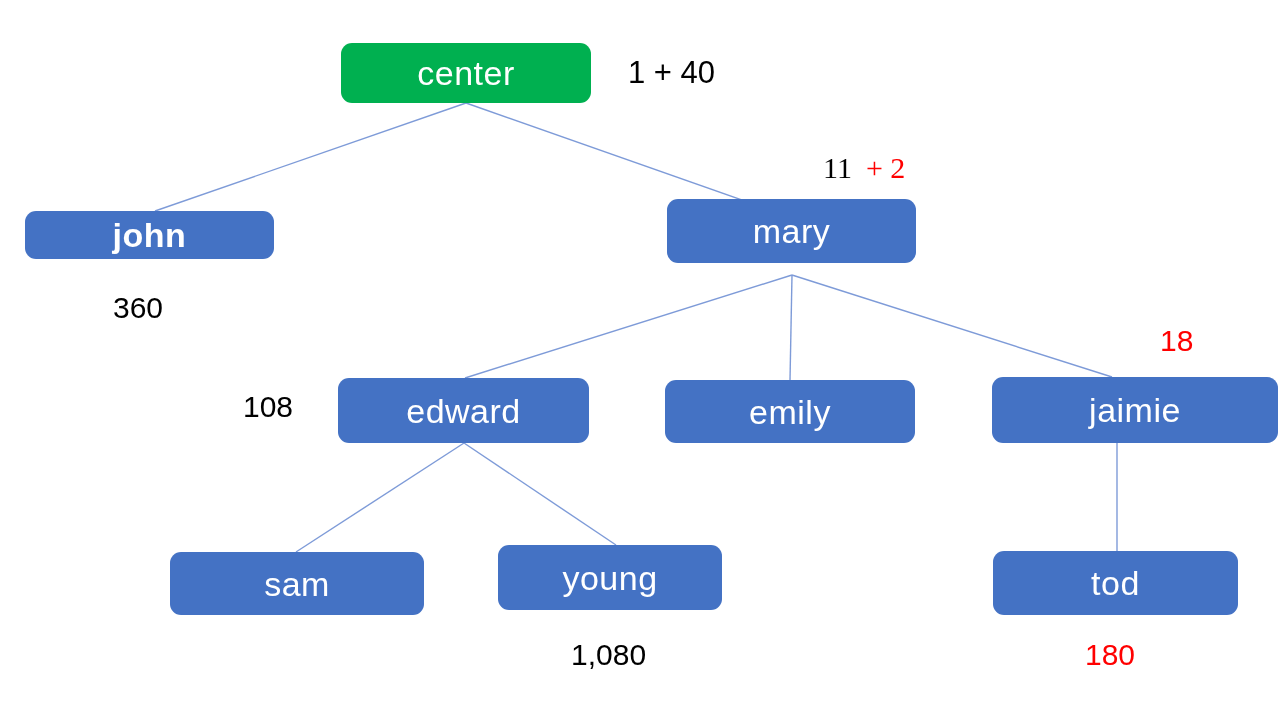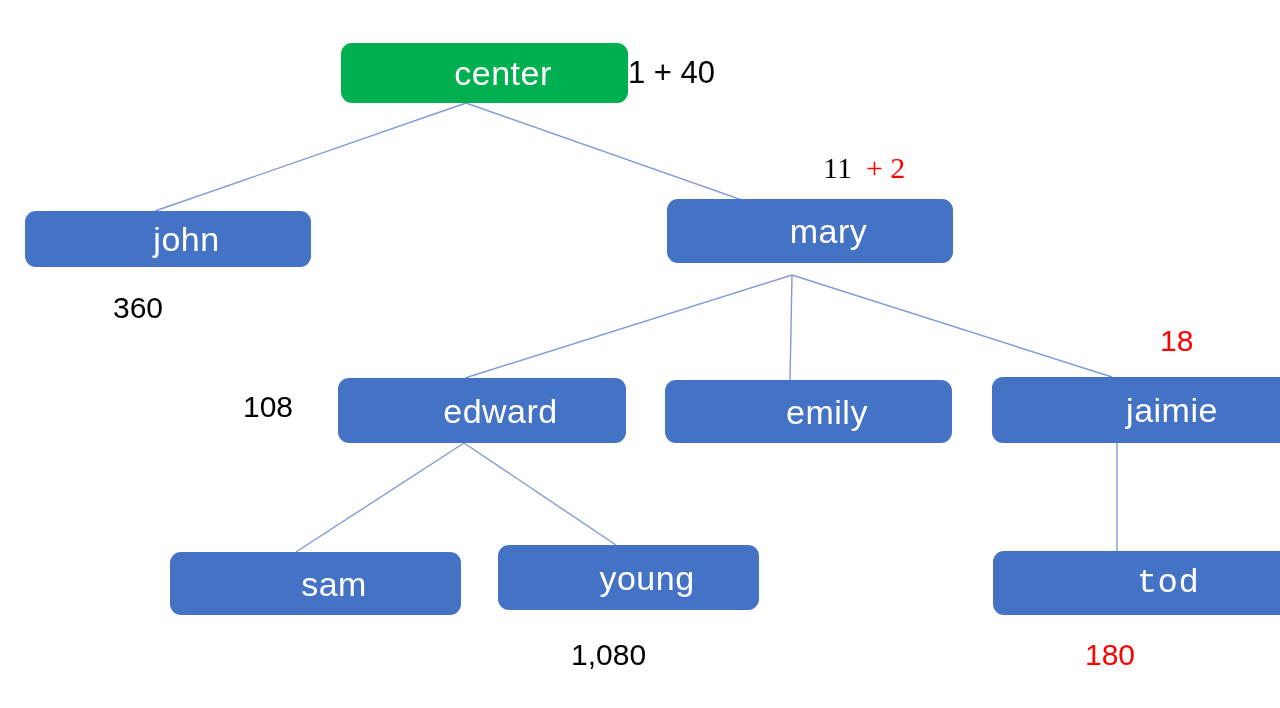--- a/index.html
+++ b/index.html
@@ -29,21 +29,20 @@
   .node {
     position: absolute;
     display: flex;
     align-items: center;
     justify-content: center;
     border-radius: 11px;
     color: #ffffff;
     font-size: 34px;
     line-height: 1;
     letter-spacing: 0.5px;
-    padding-left: 37px;
   }
   .node-blue { background: #4472c4; }
   .node-green { background: #00b050; }
   .note {
     position: absolute;
     color: #000000;
     font-size: 30px;
     line-height: 1;
     white-space: nowrap;
   }
@@ -61,35 +60,35 @@
     <line x1="792" y1="275" x2="465" y2="378"></line>
     <line x1="792" y1="275" x2="790" y2="380"></line>
     <line x1="792" y1="275" x2="1112" y2="377"></line>
     <line x1="464" y1="443" x2="296" y2="552"></line>
     <line x1="464" y1="443" x2="616" y2="545"></line>
     <line x1="1117" y1="443" x2="1117" y2="551"></line>
   </svg>
 
   <div class="node node-green" style="left:341px; top:43px;  width:250px; height:60px;">center</div>
 
-  <div class="node node-blue" style="left:25px;  top:211px; width:249px; height:56px;">john</div>
+  <div class="node node-blue" style="left:25px;  top:211px; width:249px; height:48px;font-weight:bold;">john</div>
 
   <div class="node node-blue" style="left:667px; top:199px; width:249px; height:64px;">mary</div>
 
   <div class="node node-blue" style="left:338px; top:378px; width:251px; height:65px;">edward</div>
 
   <div class="node node-blue" style="left:665px; top:380px; width:250px; height:63px;">emily</div>
 
   <div class="node node-blue" style="left:992px; top:377px; width:286px; height:66px;">jaimie</div>
 
   <div class="node node-blue" style="left:170px; top:552px; width:254px; height:63px;">sam</div>
 
   <div class="node node-blue" style="left:498px; top:545px; width:224px; height:65px;">young</div>
 
-  <div class="node node-blue" style="left:993px; top:551px; width:276px; height:64px;font-family:Liberation Mono, monospace;">tod</div>
+  <div class="node node-blue" style="left:993px; top:551px; width:245px; height:64px;">tod</div>
 
   <div class="note" style="left:628px; top:57px; font-size:31px;text-align:right;">1 + 40</div>
 
   <div class="note" style="left:823px; top:153px;font-family:Liberation Serif, serif;">
     <span>11</span><span class="note-red gap-left">+ 2</span>
   </div>
 
   <div class="note" style="left:113px; top:293px;">360</div>
 
   <div class="note" style="left:243px; top:392px;">108</div>

